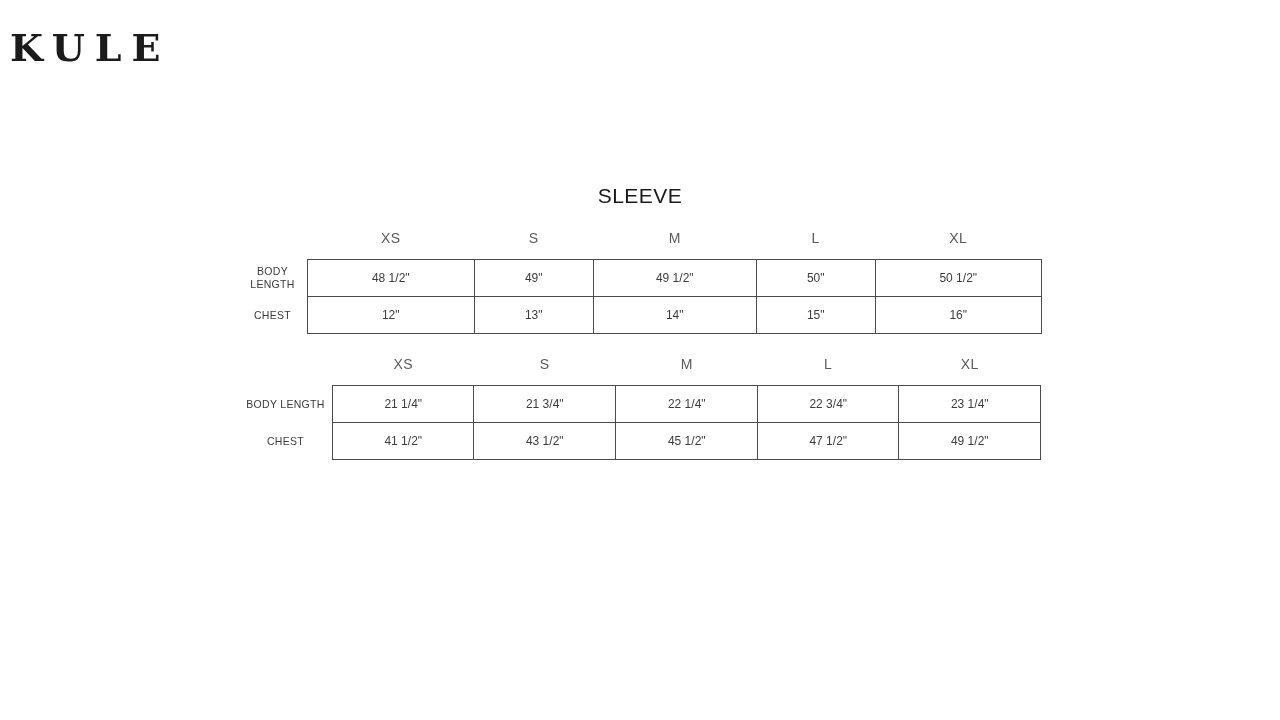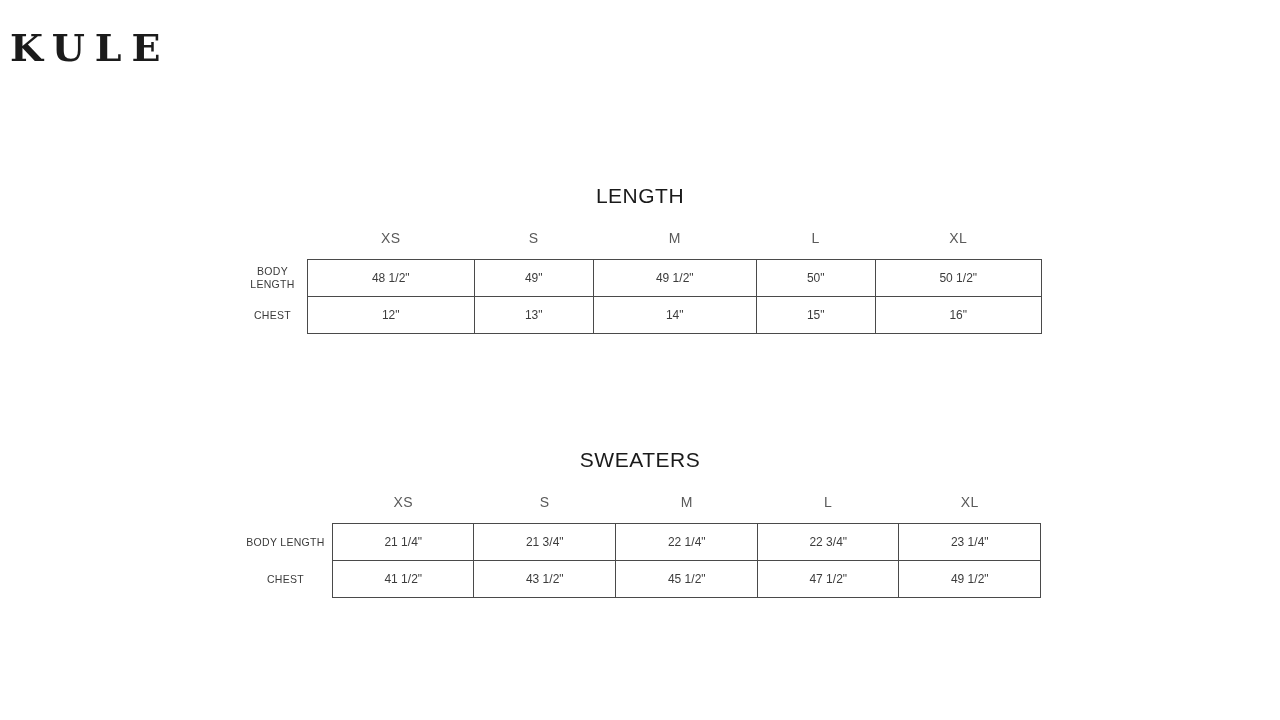--- a/index.html
+++ b/index.html
@@ -76,21 +76,21 @@
 </style>
 </head>
 <body>
 
 <main class="page">
   <header>
     <div class="logo">KULE</div>
   </header>
   <div id="sections">
       <section class="section">
-        <h2>LENGTH</h2>
+        <h2>SLEEVE</h2>
         <table class="size-table">
           <colgroup>
             <col style="width: 69px;">
             <col style="width: 167px;">
             <col style="width: 119px;">
             <col style="width: 163px;">
             <col style="width: 119px;">
             <col style="width: 166px;">
           </colgroup>
           <thead>
@@ -117,21 +117,20 @@
               <td>12"</td>
               <td>13"</td>
               <td>14"</td>
               <td>15"</td>
               <td>16"</td>
             </tr>
           </tbody>
         </table>
       </section>
       <section class="section">
-        <h2>SWEATERS</h2>
         <table class="size-table">
           <colgroup>
             <col style="width: 94px;">
             <col style="width: 141px;">
             <col style="width: 142px;">
             <col style="width: 142px;">
             <col style="width: 141px;">
             <col style="width: 142px;">
           </colgroup>
           <thead>

